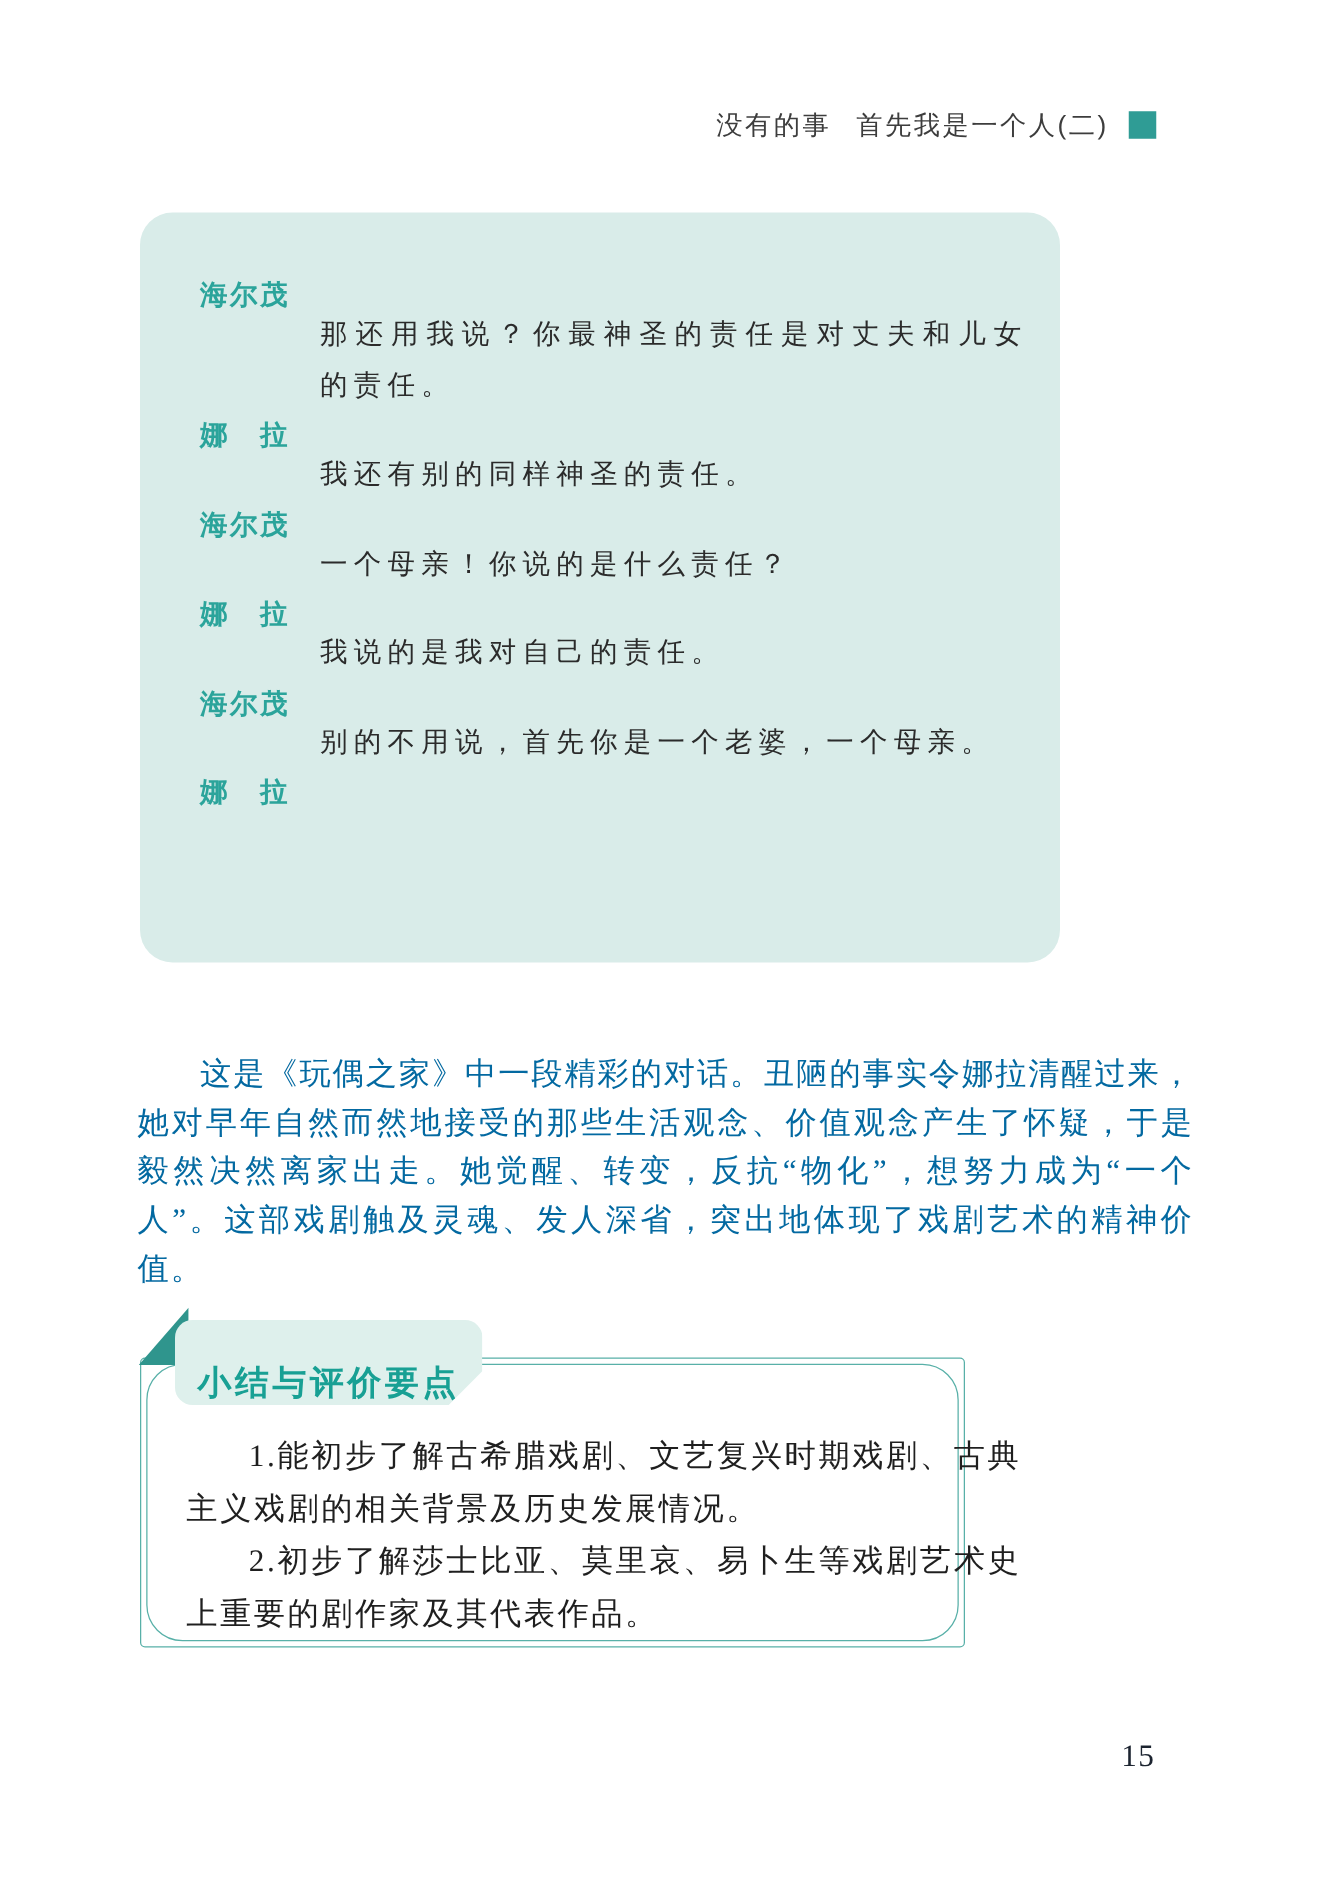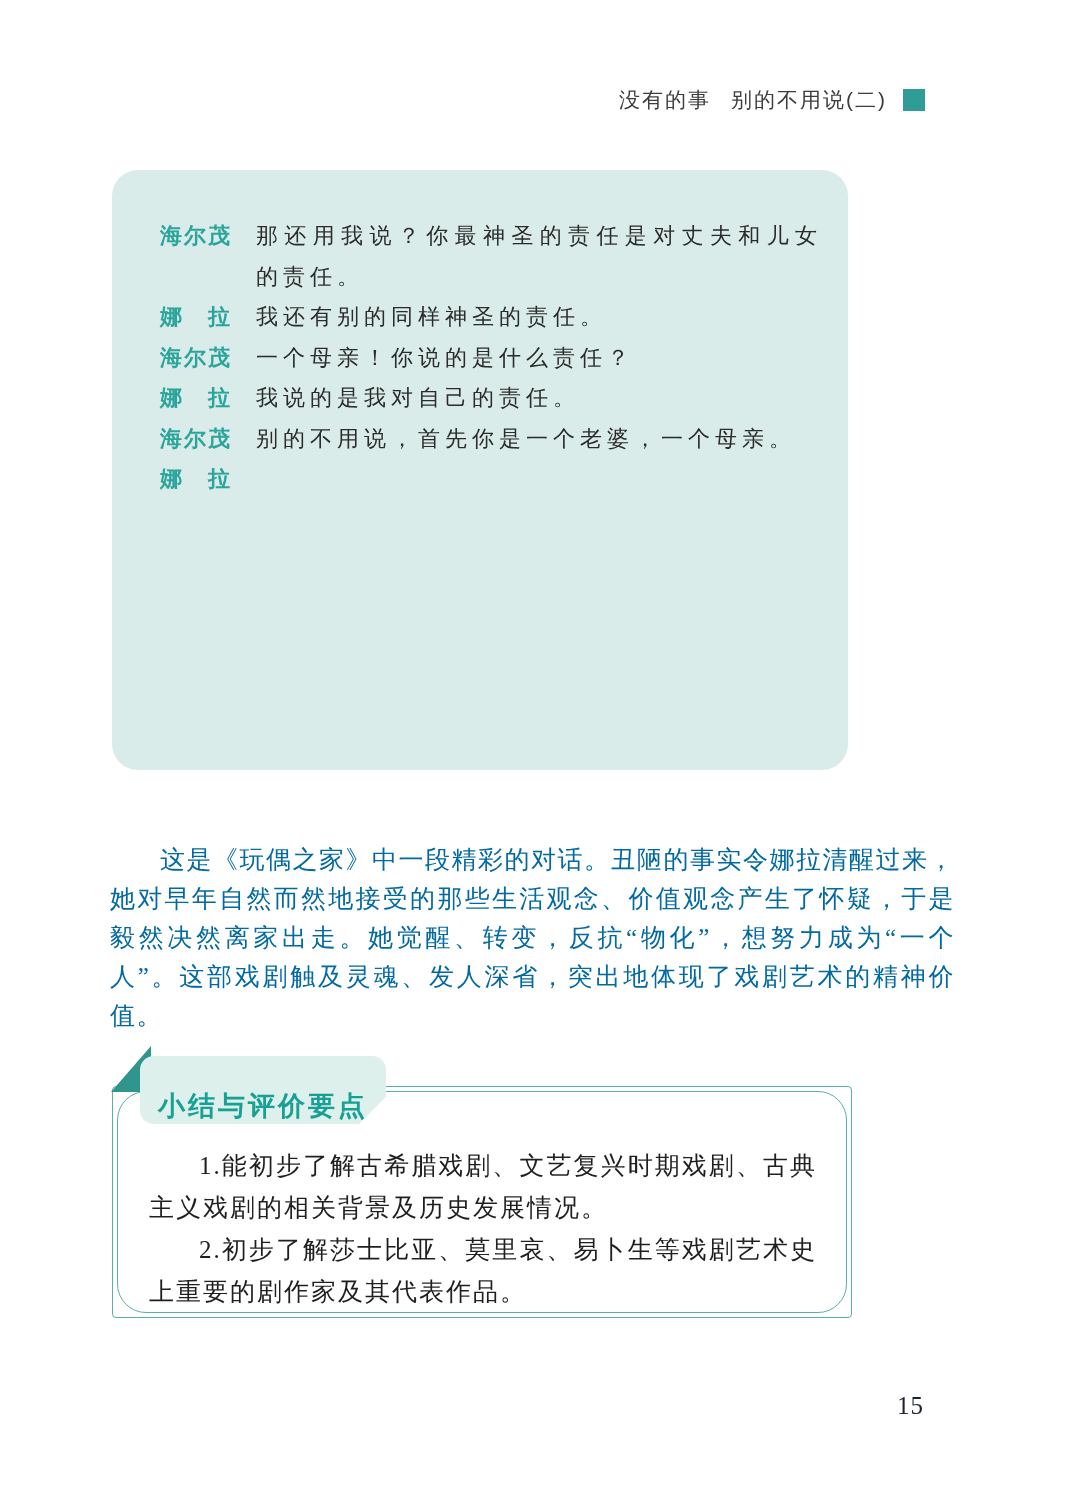--- a/index.html
+++ b/index.html
@@ -28,33 +28,33 @@
   .dialogue-row { display:flex; align-items:flex-start; }
   .speaker {
     width:76px; min-width:76px;
     font-family:"Liberation Sans","DejaVu Sans",sans-serif;
     font-weight:600; font-size:22px; line-height:40.5px;
     color:#2ba49b; letter-spacing:2px; white-space:pre;
   }
   .speech {
     flex:1; margin-left:20px;
     font-size:22px; line-height:40.5px; letter-spacing:5px;
-    color:#2b2b2b; text-align:justify;
+    color:#2b2b2b; text-align:justify;margin-top:31px;
   }
 
   
   .commentary {
     position:absolute; left:110px; top:840px; width:845px;
     font-size:25px; line-height:39px; letter-spacing:1.5px;
     color:#0369a1; text-align:justify; text-indent:2em;
   }
 
   
   .summary-outer {
-    position:absolute; left:112px; top:1086px; width:740px; height:232px;
+    position:absolute; left:112px; top:1086px; width:660px; height:232px;
     border:1.5px solid #58b0a8; border-radius:4px; padding:4px;
   }
   .summary-inner {
     width:100%; height:100%;
     border:1.5px solid #58b0a8; border-radius:29px;
   }
   .summary-points {
     position:absolute; left:36px; top:58px; width:668px;
     font-size:25px; line-height:42px; letter-spacing:2px;
     color:#1f1f1f; text-align:justify;
@@ -79,21 +79,21 @@
     font-size:25px; color:#1c2430; letter-spacing:1px;
   }
 </style>
 </head>
 <body>
 
 <div class="page">
 
   <div class="running-head">
     <span class="unit">没有的事</span>
-    <span>别的不用说(二)</span>
+    <span>首先我是一个人(二)</span>
     <span class="head-square"></span>
   </div>
 
   <div class="dialogue-box">
     <div class="dialogue-list">
       <div class="dialogue-row">
         <span class="speaker">海尔茂</span>
         <div class="speech">那还用我说？你最神圣的责任是对丈夫和儿女的责任。</div>
       </div>
       <div class="dialogue-row">

